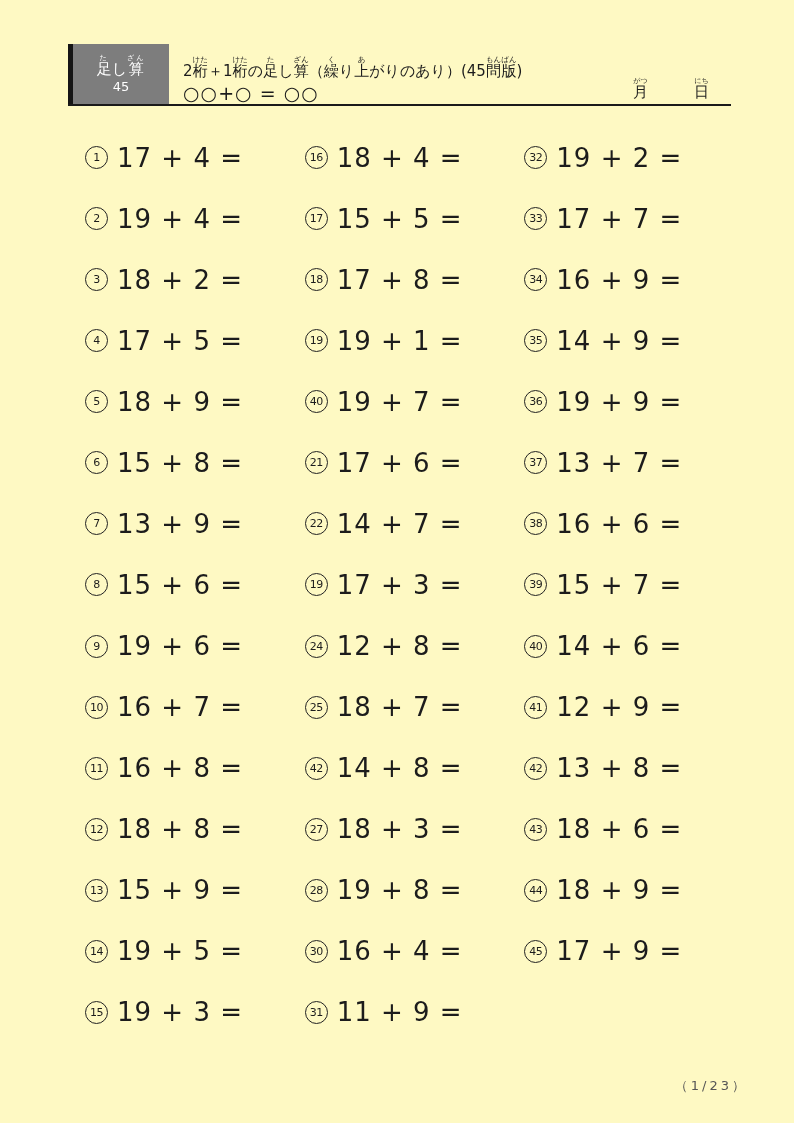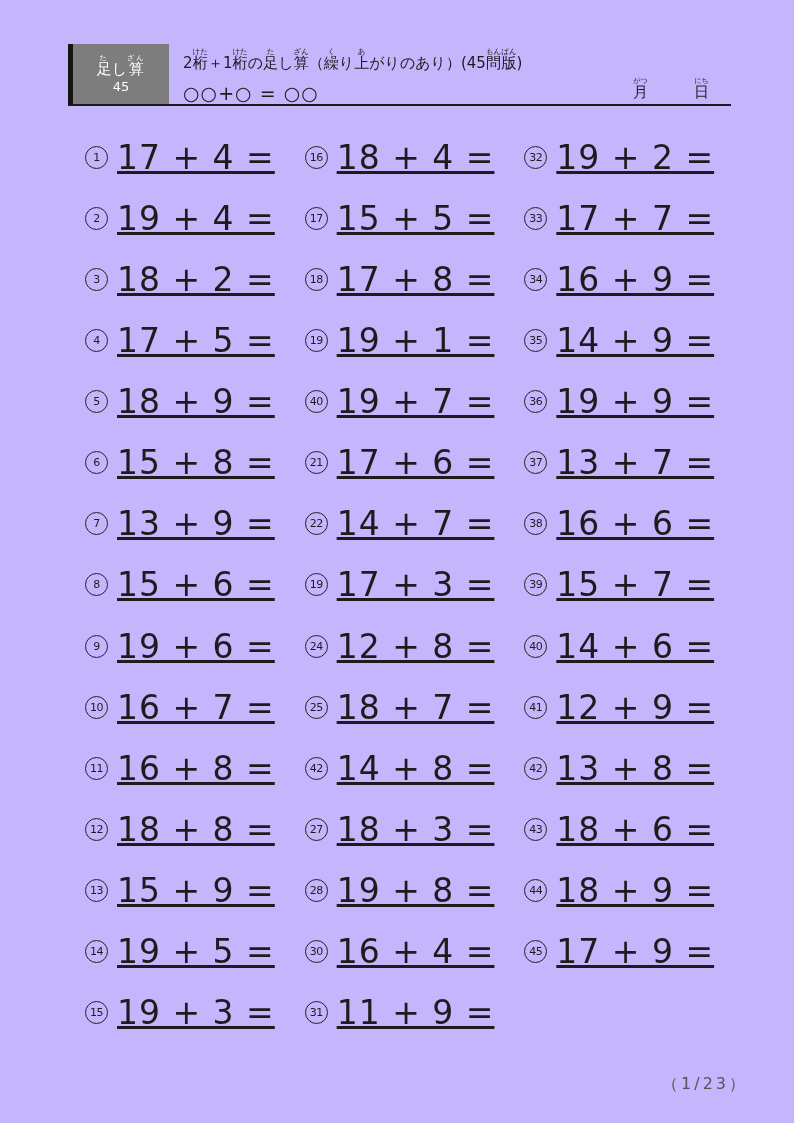--- a/index.html
+++ b/index.html
@@ -1,59 +1,59 @@
 <!DOCTYPE html>
 <html><head>
 <meta charset="utf-8">
 <style>
   html,body { margin:0; padding:0; background:#e8e8e8; }
   .page {
-    position:relative; width:794px; height:1123px; background:#c4b5fd;
+    position:relative; width:794px; height:1123px; background:#fef9c3;
     margin:0 auto; font-family:"DejaVu Sans", sans-serif; color:#1c1c1c;
     overflow:hidden;
   }
   
   .header {
     position:absolute; left:68px; top:44px; width:663px; height:60px;
     border-bottom:2px solid #1a1a1a;
     display:flex; align-items:stretch;
   }
   .badge {
     width:96px; background:#7d7d7d; border-left:5px solid #151515;
     color:#ffffff; display:flex; flex-direction:column; align-items:center;
     justify-content:center; flex-shrink:0; line-height:1.05;
   }
   .badge-title { font-size:15px; }
   .badge-title rt { font-size:7px; letter-spacing:2px; }
   .badge-count { font-size:13px; margin-top:2px; }
-  .titles { margin-left:14px; display:flex; flex-direction:column; justify-content:flex-end; flex:1 1 auto;gap:8px; }
+  .titles { margin-left:14px; display:flex; flex-direction:column; justify-content:flex-end; flex:1 1 auto; }
   .title-line { font-size:15px; line-height:1.1; white-space:nowrap; }
   .title-line rt { font-size:7.5px; }
   .pattern-line { font-size:19px; margin-top:3px; letter-spacing:1px; }
   .date-area { display:flex; align-items:flex-end; gap:46px; padding:0 22px 2px 0; }
   .date-field { font-size:15px; }
   .date-field rt { font-size:7px; }
   ruby rt { text-align:center; }
   
   .problems {
     position:absolute; left:85px; top:127px; width:659px; height:916px;
     display:grid; grid-template-columns:repeat(3, 1fr);
     grid-template-rows:repeat(15, 1fr); grid-auto-flow:column;
   }
   .problem { display:flex; align-items:center; }
   .pnum {
     width:21px; height:21px; border:1.4px solid #222; border-radius:50%;
     font-size:11px; display:flex; align-items:center; justify-content:center;
     flex-shrink:0; margin-right:9px; letter-spacing:-0.5px;
   }
-  .ptext { font-size:33px; letter-spacing:1px; white-space:nowrap;text-decoration:underline; }
+  .ptext { font-size:26px; letter-spacing:1px; white-space:nowrap; }
   
   .footer {
     position:absolute; right:46px; bottom:28px;
-    font-size:16px; color:#555; letter-spacing:3px;
+    font-size:13px; color:#555; letter-spacing:3px;
   }
 </style>
 </head>
 <body>
 
 <div class="page">
 
   <div class="header">
     <div class="badge">
       <div class="badge-title" id="badge-title"><ruby>足<rt>た</rt></ruby><ruby>し<rt></rt></ruby><ruby>算<rt>ざん</rt></ruby></div>

